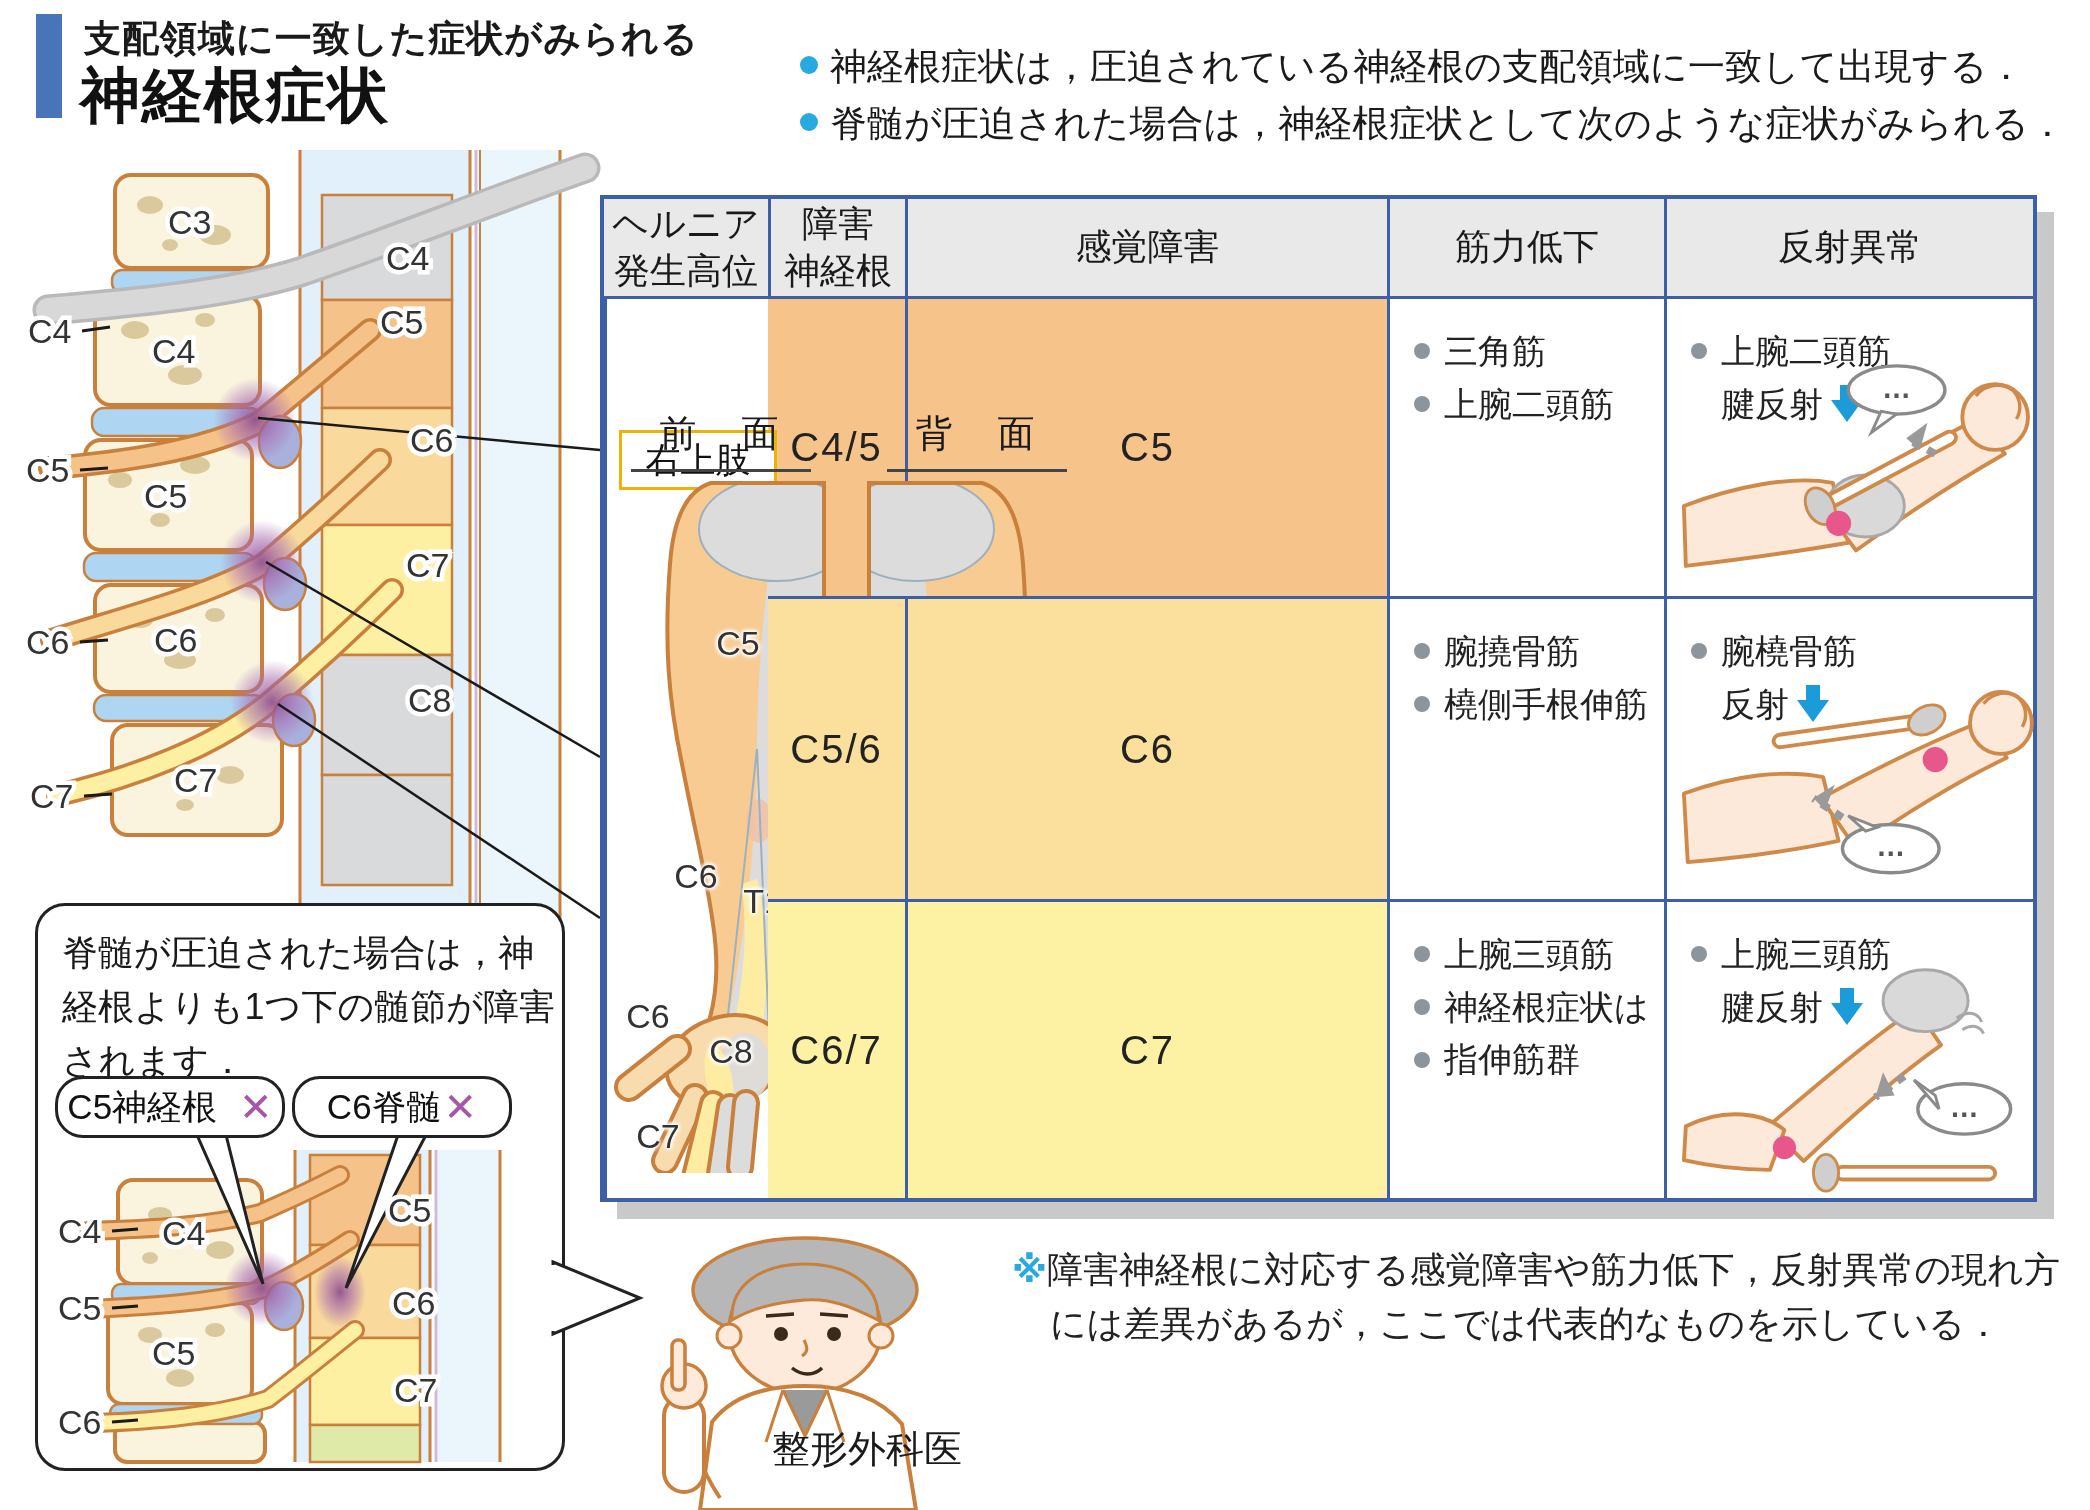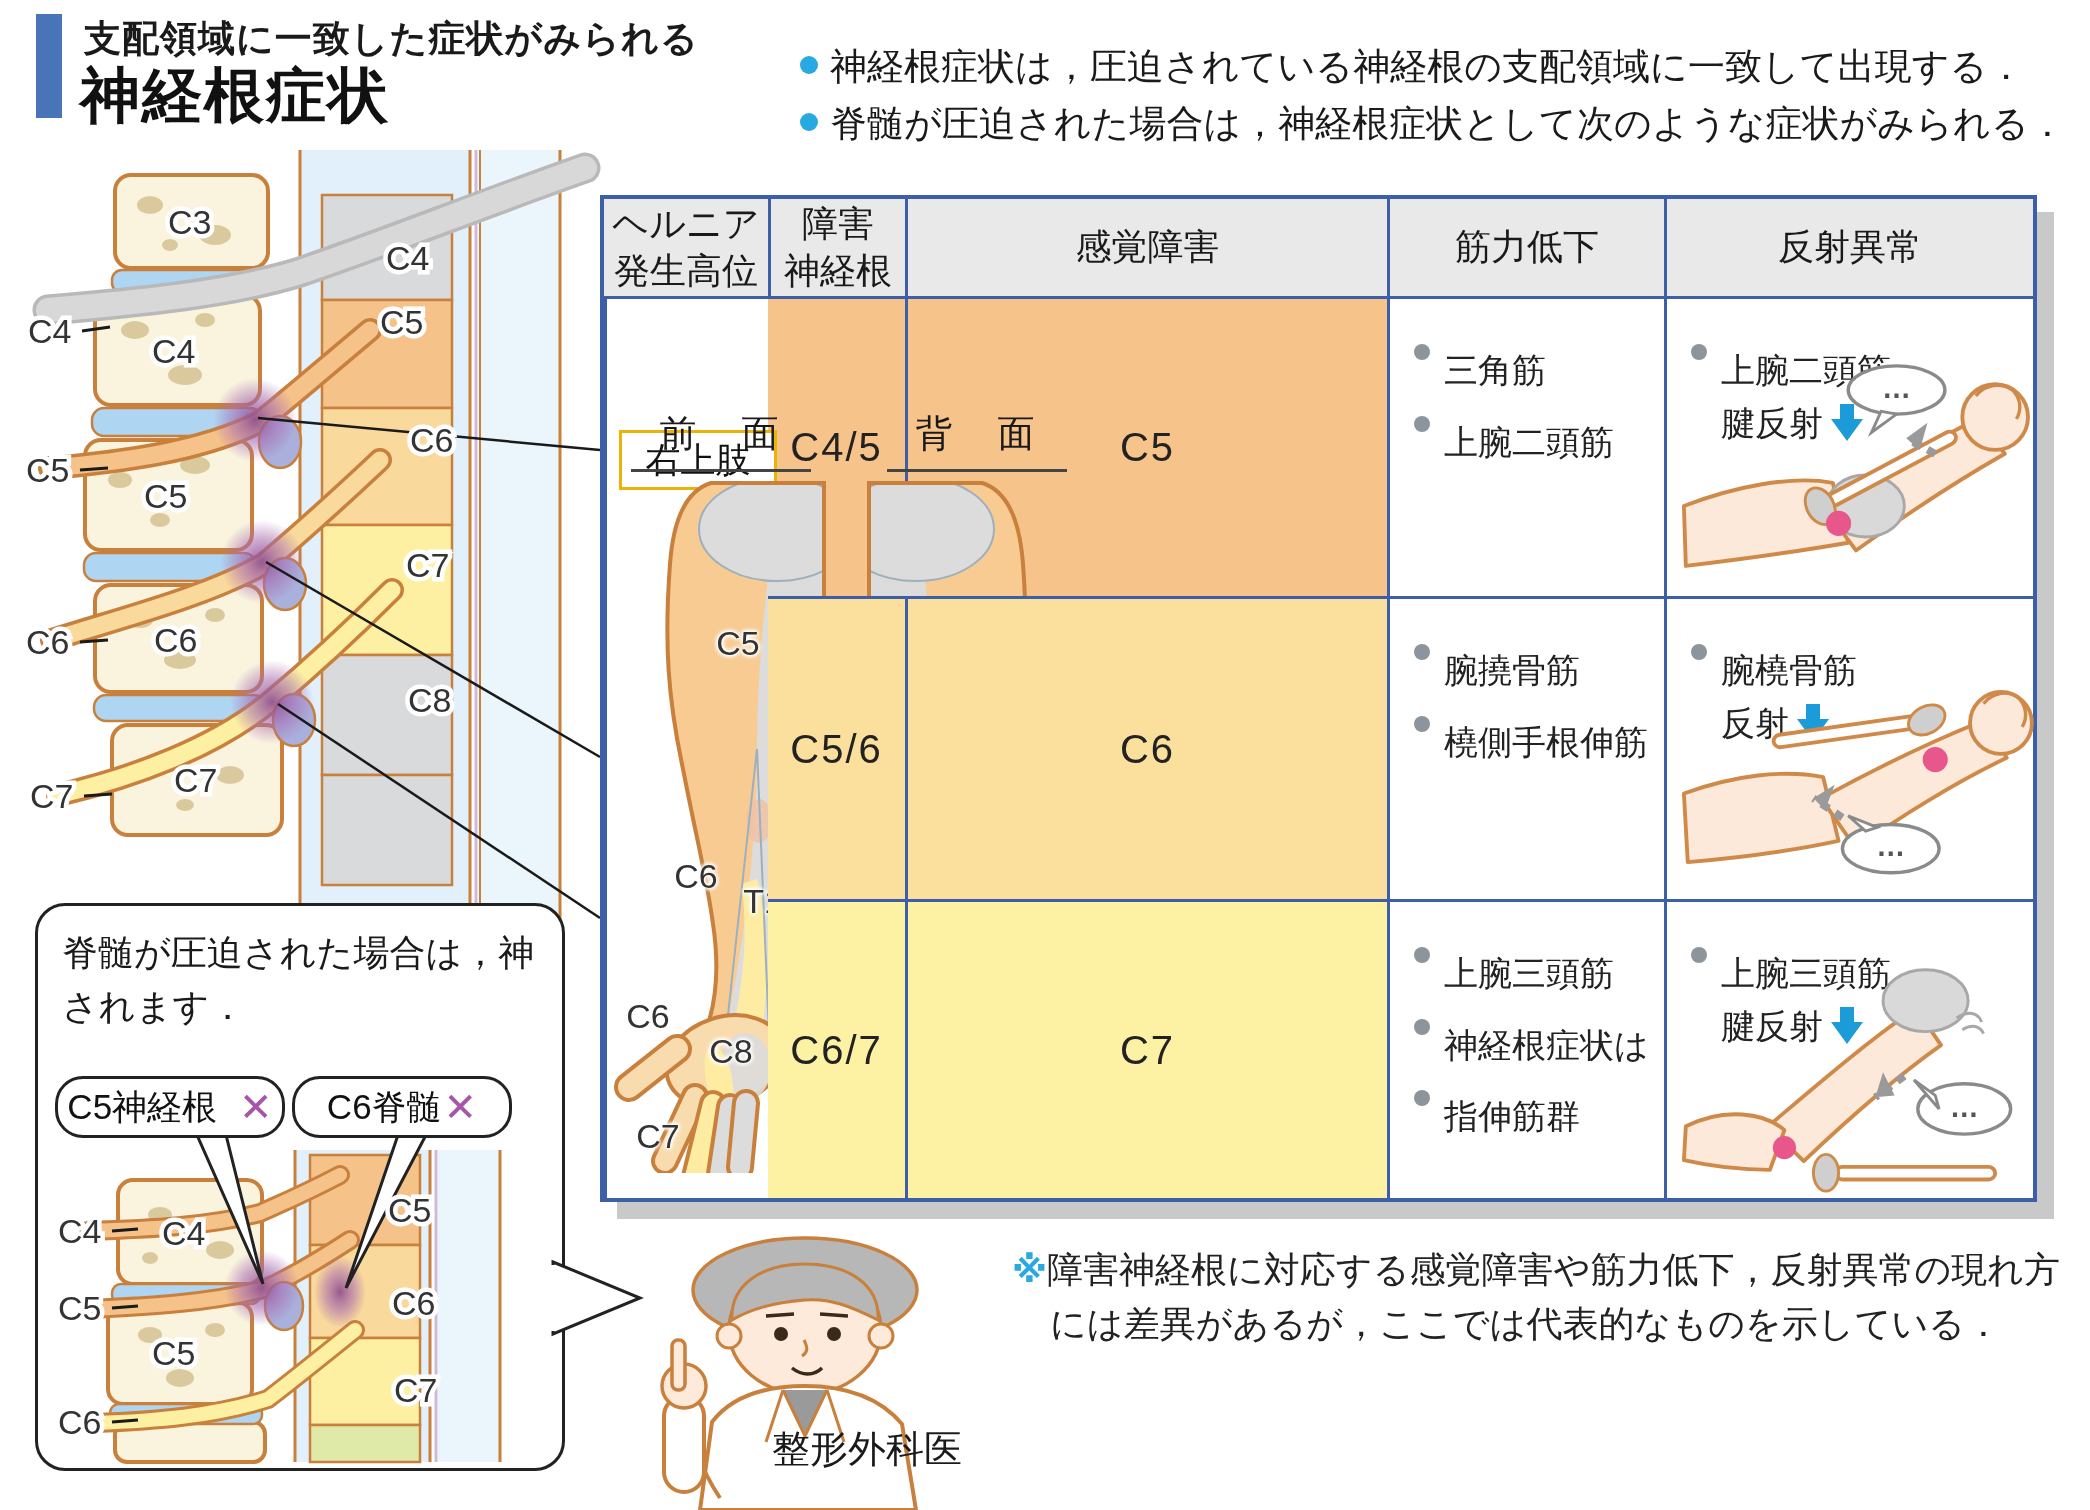--- a/index.html
+++ b/index.html
@@ -20,21 +20,21 @@
              grid-template-columns:164px 137px 482px 277px 1fr;
              grid-template-rows:97px 300px 303px 1fr;
              box-shadow:17px 17px 0 #c9c9c9;}
   .cell{box-sizing:border-box;position:relative;}
   .bl{border-left:3px solid #3c5fa8;} .bt{border-top:3px solid #3c5fa8;}
   .hdr{background:#e9e9e9;display:flex;flex-direction:column;align-items:center;justify-content:center;
        font-size:36px;color:#1a1a1a;line-height:1.3;}
   .lvl{display:flex;align-items:center;justify-content:center;font-size:40px;letter-spacing:2px;color:#222;}
   .r1bg{background:#f6c38a;} .r2bg{background:#fbdf9d;} .r3bg{background:#fdf1a4;}
   .list-cell{padding:26px 0 0 24px;font-size:34px;line-height:1.55;color:#222;}
-  .li{display:flex;align-items:flex-start;margin-top:19px;}
+  .li{display:flex;align-items:center;}
   .gray-dot{flex:0 0 auto;width:16px;height:16px;border-radius:50%;background:#8d959c;margin-right:14px;}
   .reflex-line2{margin-left:30px;display:flex;align-items:center;}
   .bluearrow{display:inline-block;position:relative;width:32px;height:38px;margin-left:8px;}
   .bluearrow::before{content:"";position:absolute;left:9px;top:0;width:14px;height:17px;background:#1b9cd8;}
   .bluearrow::after{content:"";position:absolute;left:0;top:15px;width:0;height:0;
                     border-left:16px solid transparent;border-right:16px solid transparent;border-top:22px solid #1b9cd8;}
   
   .sensory{background:#fff;}
   .limb-tag{position:absolute;left:12px;top:131px;width:152px;height:54px;border:3px solid #eab308;
             display:flex;align-items:center;justify-content:center;font-size:35px;color:#111;background:#fff;}
@@ -422,20 +422,21 @@
         <ellipse cx="298" cy="152" rx="48" ry="26" fill="#fff" stroke="#8a8a8a" stroke-width="3.5"></ellipse>
         <path d="M268,138 L246,122 L272,152 Z" fill="#fff" stroke="#8a8a8a" stroke-width="3"></path>
         <text x="298" y="160" text-anchor="middle" font-size="30" font-weight="bold" fill="#555">…</text>
       </svg>
     </div>
   </div>
 
   <div class="abs cord-box">
     <div class="cord-box-text">
       <div>脊髄が圧迫された場合は，神</div>
+      <div>経根よりも1つ下の髄節が障害</div>
       <div>されます．</div>
     </div>
   </div>
   <div class="callout" style="left:55px;top:1076px;width:224px;gap:20px;">
     <span>C5神経根</span>
     <span class="xmark">✕</span>
   </div>
   <div class="callout" style="left:292px;top:1076px;width:214px;">
     <span>C6脊髄</span>
     <span class="xmark">✕</span>

